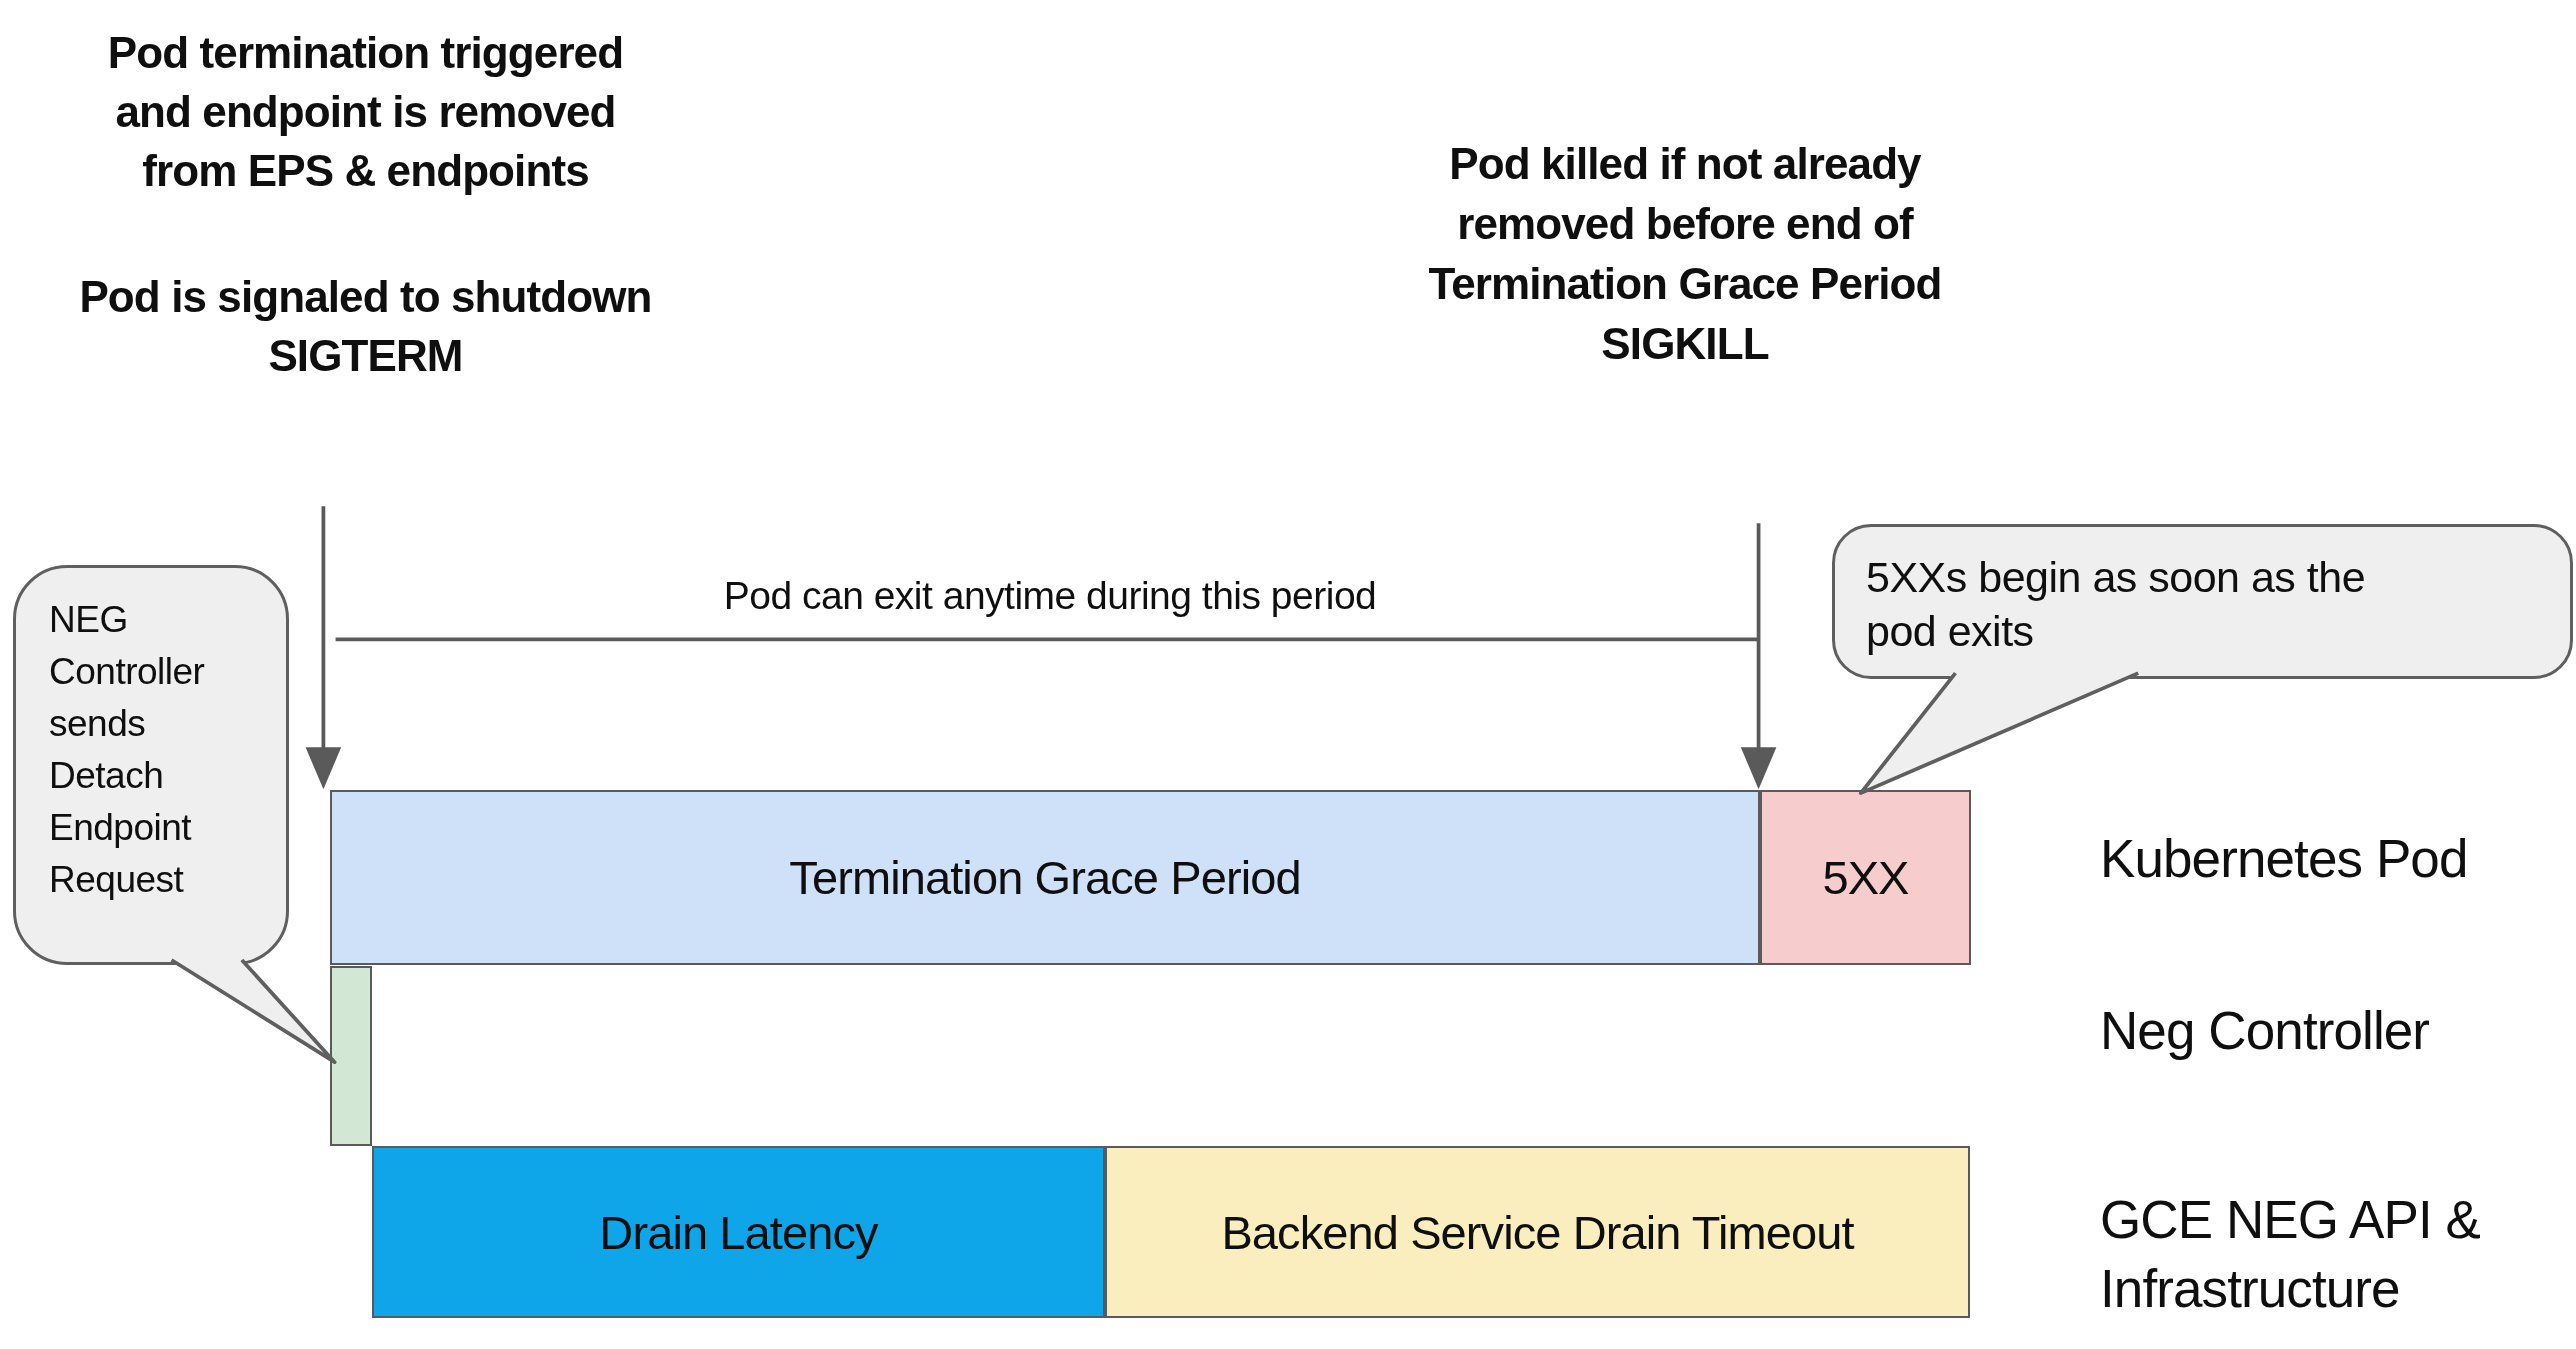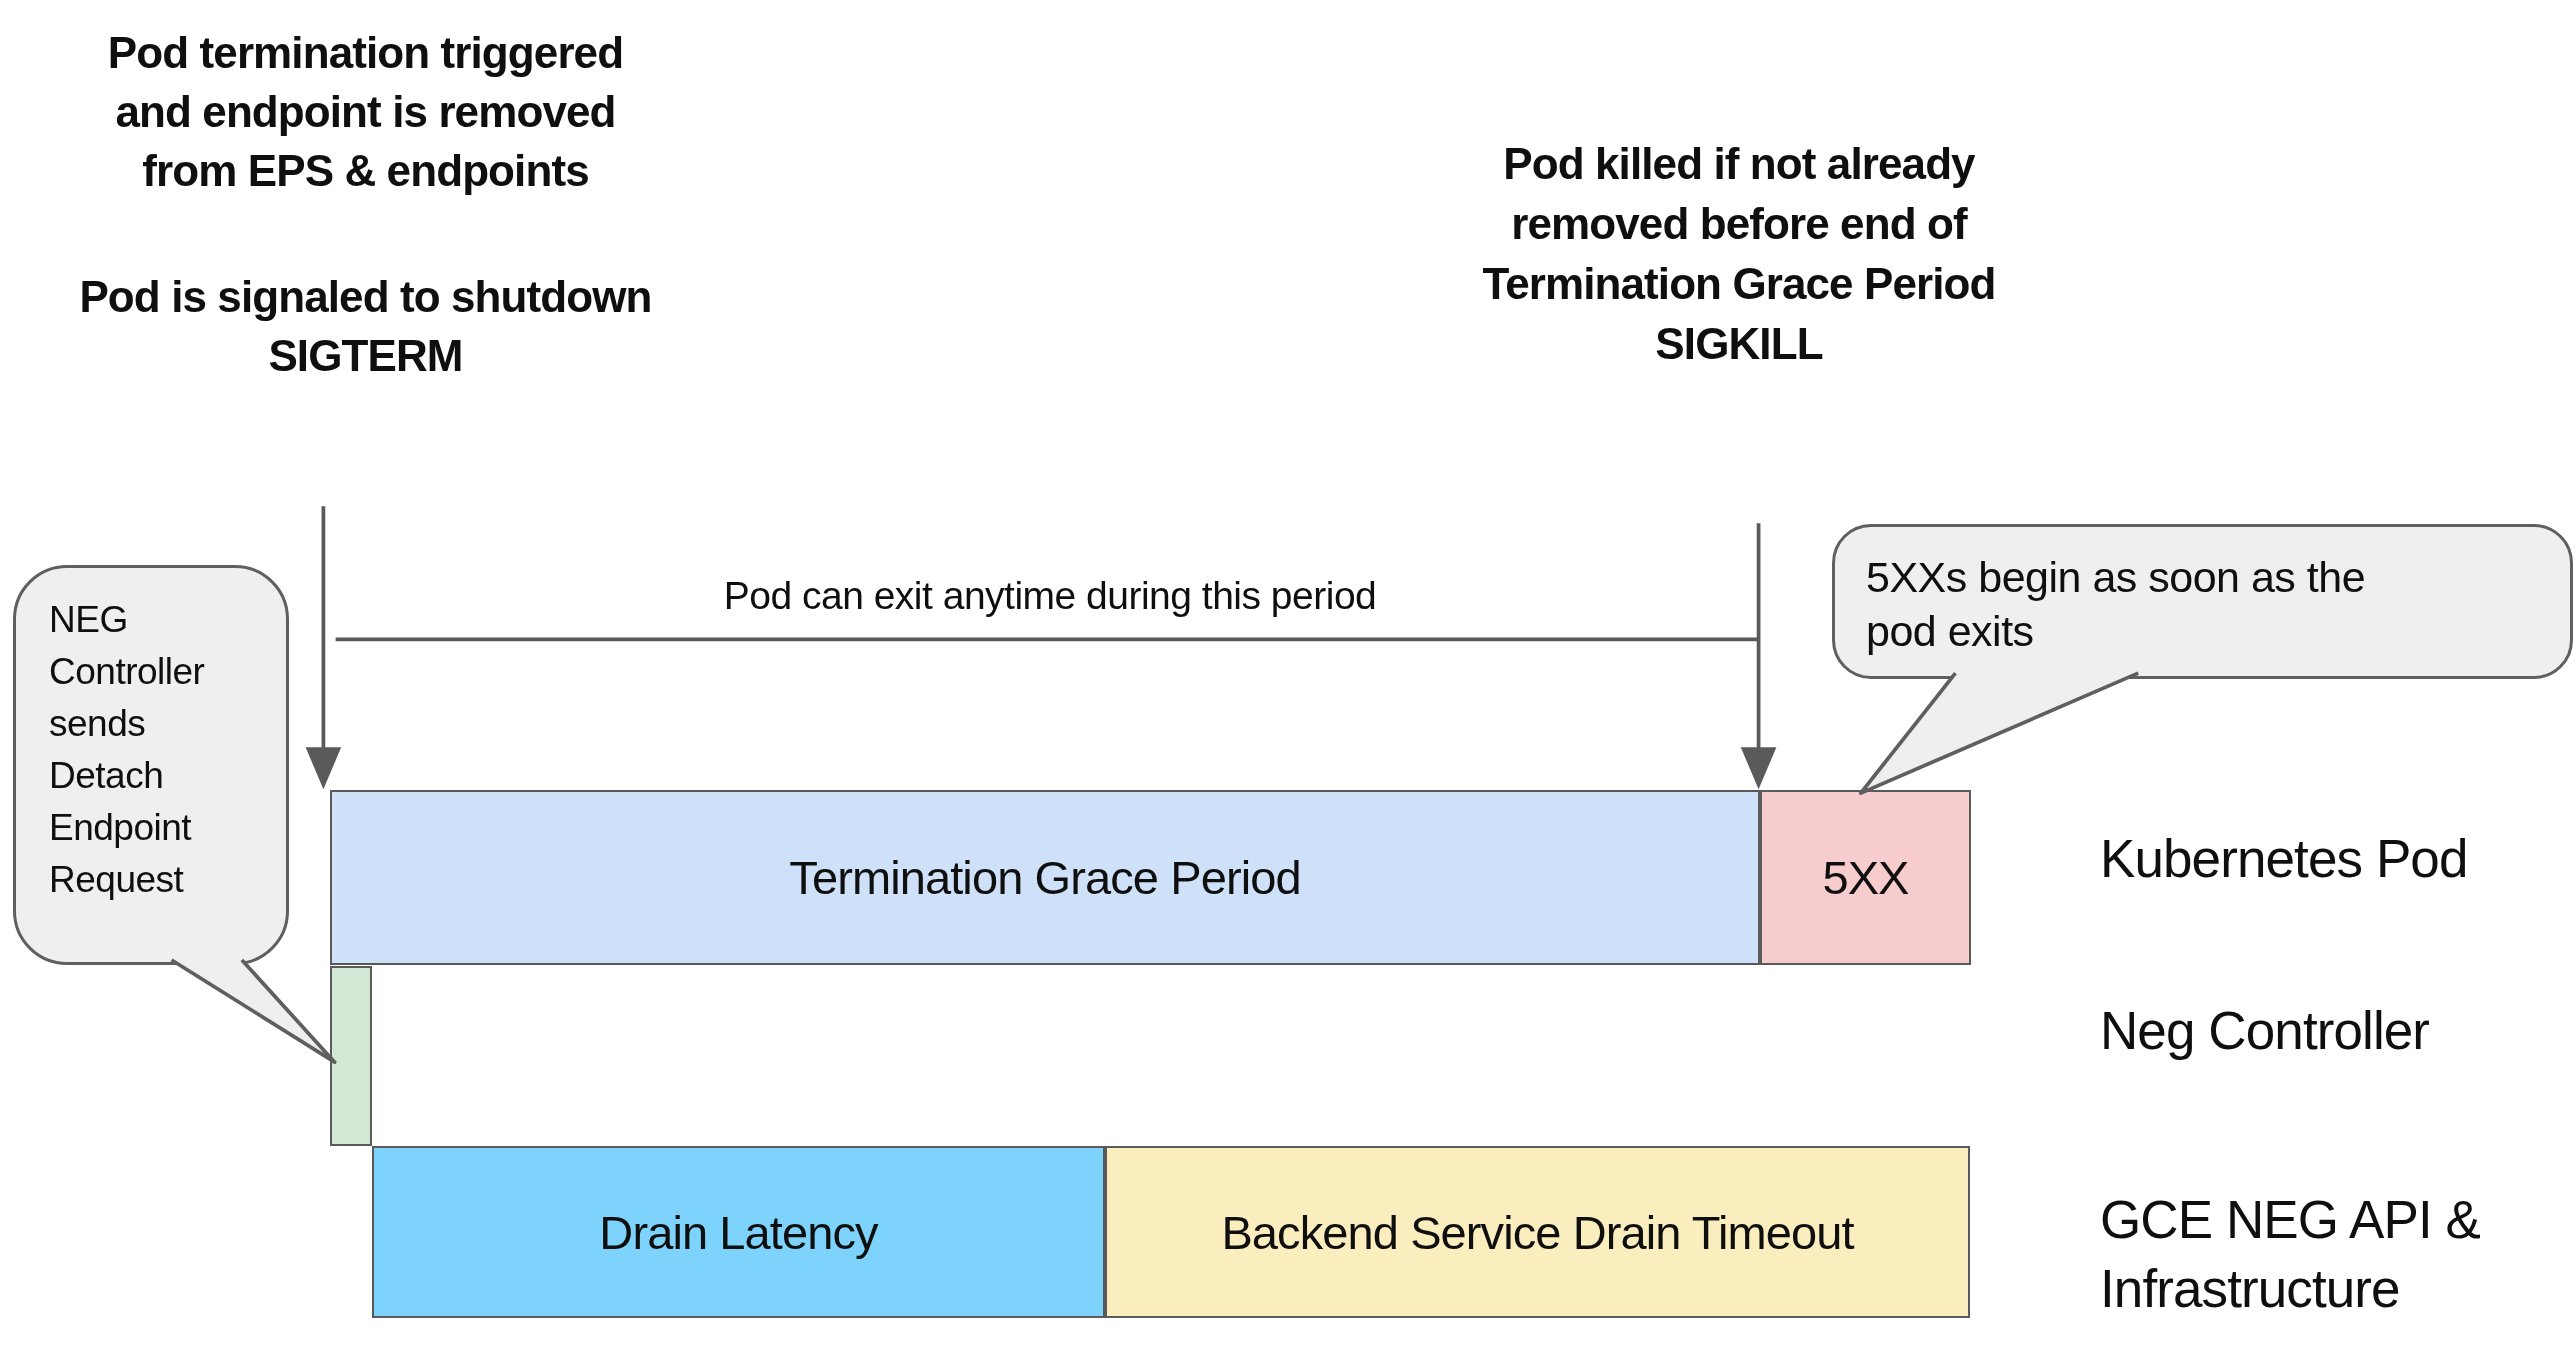--- a/index.html
+++ b/index.html
@@ -54,40 +54,40 @@
 
   <div class="abs note center-text" style="left:56px;top:23.4px;width:619px;">
     <div>Pod termination triggered</div>
     <div>and endpoint is removed</div>
     <div>from EPS &amp; endpoints</div>
     <div style="height:67px;"></div>
     <div>Pod is signaled to shutdown</div>
     <div>SIGTERM</div>
   </div>
 
-  <div class="abs note center-text" style="left:1453px;top:134px;width:572px;line-height:60px;">
+  <div class="abs note center-text" style="left:1399px;top:134px;width:572px;line-height:60px;">
     <div>Pod killed if not already</div>
     <div>removed before end of</div>
     <div>Termination Grace Period</div>
     <div>SIGKILL</div>
   </div>
 
   <div class="abs span-label" style="left:647px;top:574px;width:806px;">Pod can exit anytime during this period</div>
 
   <div class="bar" style="left:330px;top:790px;width:1430px;height:175px;background:#cfe1f8;">
     <span>Termination Grace Period</span>
   </div>
 
   <div class="bar" style="left:1760px;top:790px;width:211px;height:175px;background:#f7cccc;text-align:center;">
     <span>5XX</span>
   </div>
 
   <div class="bar" style="left:330px;top:966px;width:42px;height:180px;background:#d2e8d4;"></div>
 
-  <div class="bar" style="left:372px;top:1146px;width:733px;height:172px;background:#7dd3fc;">
+  <div class="bar" style="left:372px;top:1146px;width:733px;height:172px;background:#0ea5e9;">
     <span>Drain Latency</span>
   </div>
 
   <div class="bar" style="left:1105px;top:1146px;width:865px;height:172px;background:#fbeebe;">
     <span>Backend Service Drain Timeout</span>
   </div>
 
   <div class="row-label" style="left:2100px;top:824px;">Kubernetes Pod</div>
 
   <div class="row-label" style="left:2100px;top:996px;">Neg Controller</div>

